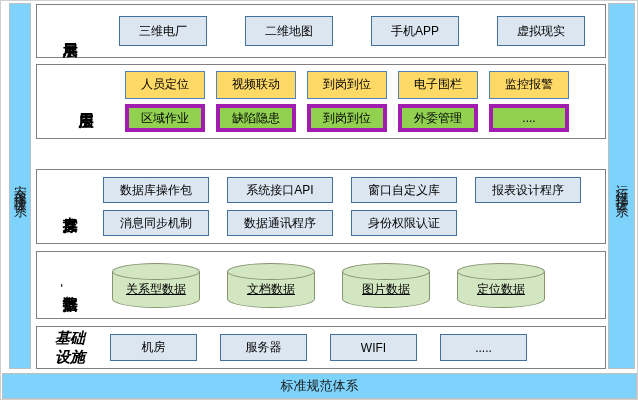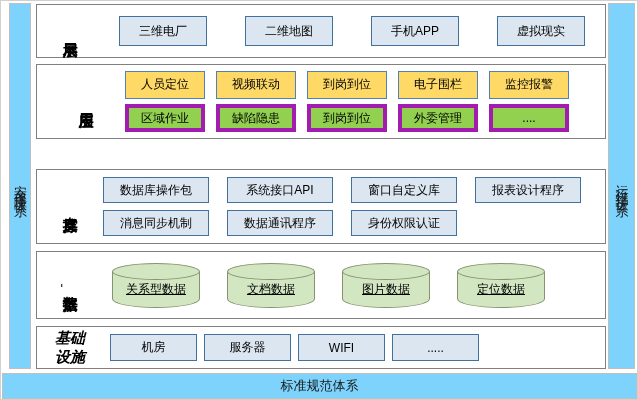--- a/index.html
+++ b/index.html
@@ -61,21 +61,21 @@
   .row-l1 .dbox { width:88px; height:30px; }
 
   .row-l2 { gap:11px; margin-left:6px; }
   .row-l2 .dbox { width:80px; height:28px; }
 
   .row-l3 { gap:18px; }
   .row-l3 .dbox { width:106px; height:26px; }
 
   .row-l4 { gap:27px; margin-left:9px; }
 
-  .row-l5 { gap:7px; margin-left:7px; }
+  .row-l5 { gap:23px; margin-left:7px; }
   .row-l5 .dbox { width:87px; height:27px; }
 
   
   .cyl {
     position:relative; width:88px; height:36px; box-sizing:border-box;
     background:#d2e6c2; border:1px solid #85936f; border-top:none;
     border-radius:0 0 44px 44px / 0 0 9px 9px;
     margin-top:10px;
     display:flex; align-items:center; justify-content:center;
     font-size:12px; white-space:nowrap;

